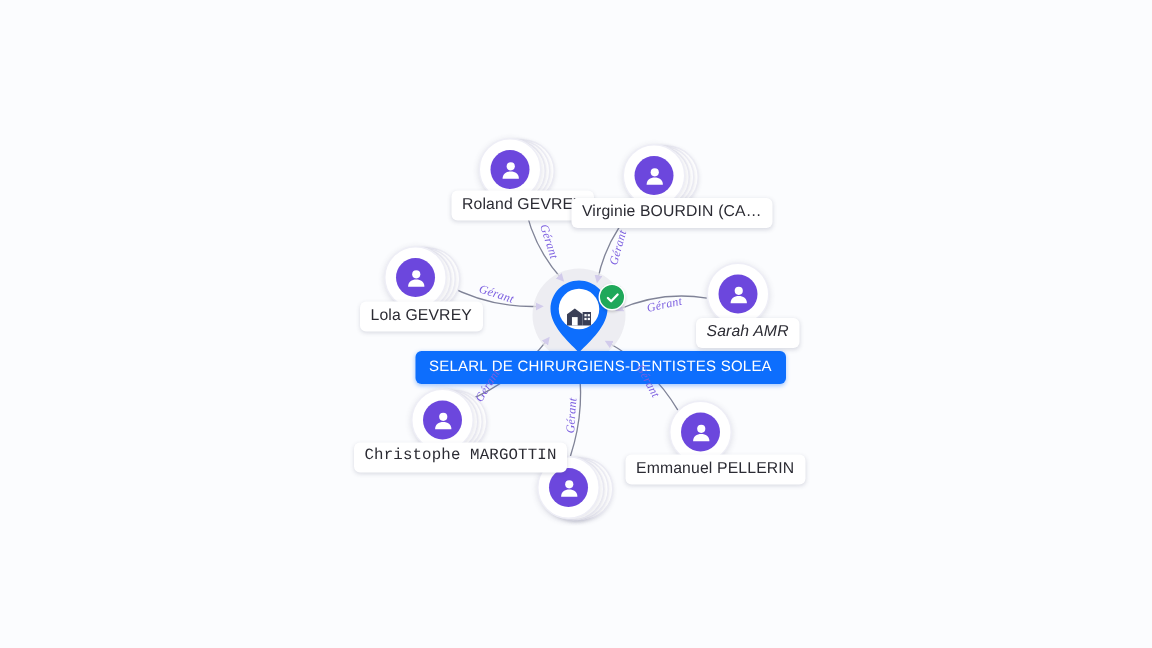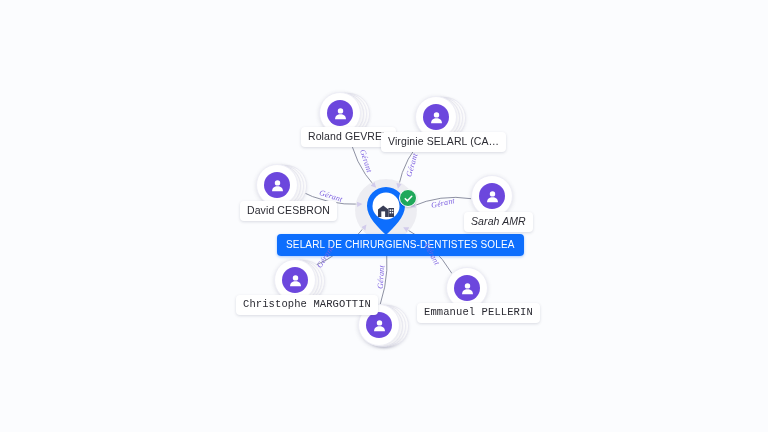--- a/index.html
+++ b/index.html
@@ -274,18 +274,18 @@
       <div class="edge-label" style="left: 366px; top: 161px; color: rgb(124, 95, 224); transform: translate(-50%, -50%) rotate(72deg);">Gérant</div>
       <div class="edge-label" style="left: 412px; top: 165px; color: rgb(124, 95, 224); transform: translate(-50%, -50%) rotate(-74deg);">Gérant</div>
       <div class="edge-label" style="left: 331px; top: 196px; color: rgb(124, 95, 224); transform: translate(-50%, -50%) rotate(18deg);">Gérant</div>
       <div class="edge-label" style="left: 443px; top: 203px; color: rgb(124, 95, 224); transform: translate(-50%, -50%) rotate(-12deg);">Gérant</div>
       <div class="edge-label" style="left: 325px; top: 257px; color: rgb(124, 95, 224); transform: translate(-50%, -50%) rotate(-58deg);">Gérant</div>
       <div class="edge-label" style="left: 381px; top: 277px; color: rgb(124, 95, 224); transform: translate(-50%, -50%) rotate(-86deg);">Gérant</div>
       <div class="edge-label" style="left: 432px; top: 254px; color: rgb(124, 95, 224); transform: translate(-50%, -50%) rotate(62deg);">Gérant</div>
     </div>
 
 <div class="node-label" style="left: 301px; top: 127px;">Roland GEVREY</div>
-    <div class="node-label" style="left: 381px; top: 132px;">Virginie SELARL (CA…</div>
-    <div class="node-label" style="left: 240px; top: 201px;">David CESBRON</div>
+    <div class="node-label" style="left: 381px; top: 132px;">Virginie BOURDIN (CA…</div>
+    <div class="node-label" style="left: 240px; top: 201px;">Lola GEVREY</div>
     <div class="node-label" style="left: 464px; top: 212px; font-style: italic;">Sarah AMR</div>
     <div class="node-label" style="left: 236px; top: 295px; font-family: Liberation Mono, monospace;">Christophe MARGOTTIN</div>
-    <div class="node-label" style="left: 417px; top: 303px; font-family: Liberation Mono, monospace;">Emmanuel PELLERIN</div>
+    <div class="node-label" style="left: 417px; top: 303px;">Emmanuel PELLERIN</div>
   </div>
 
 </body></html>

